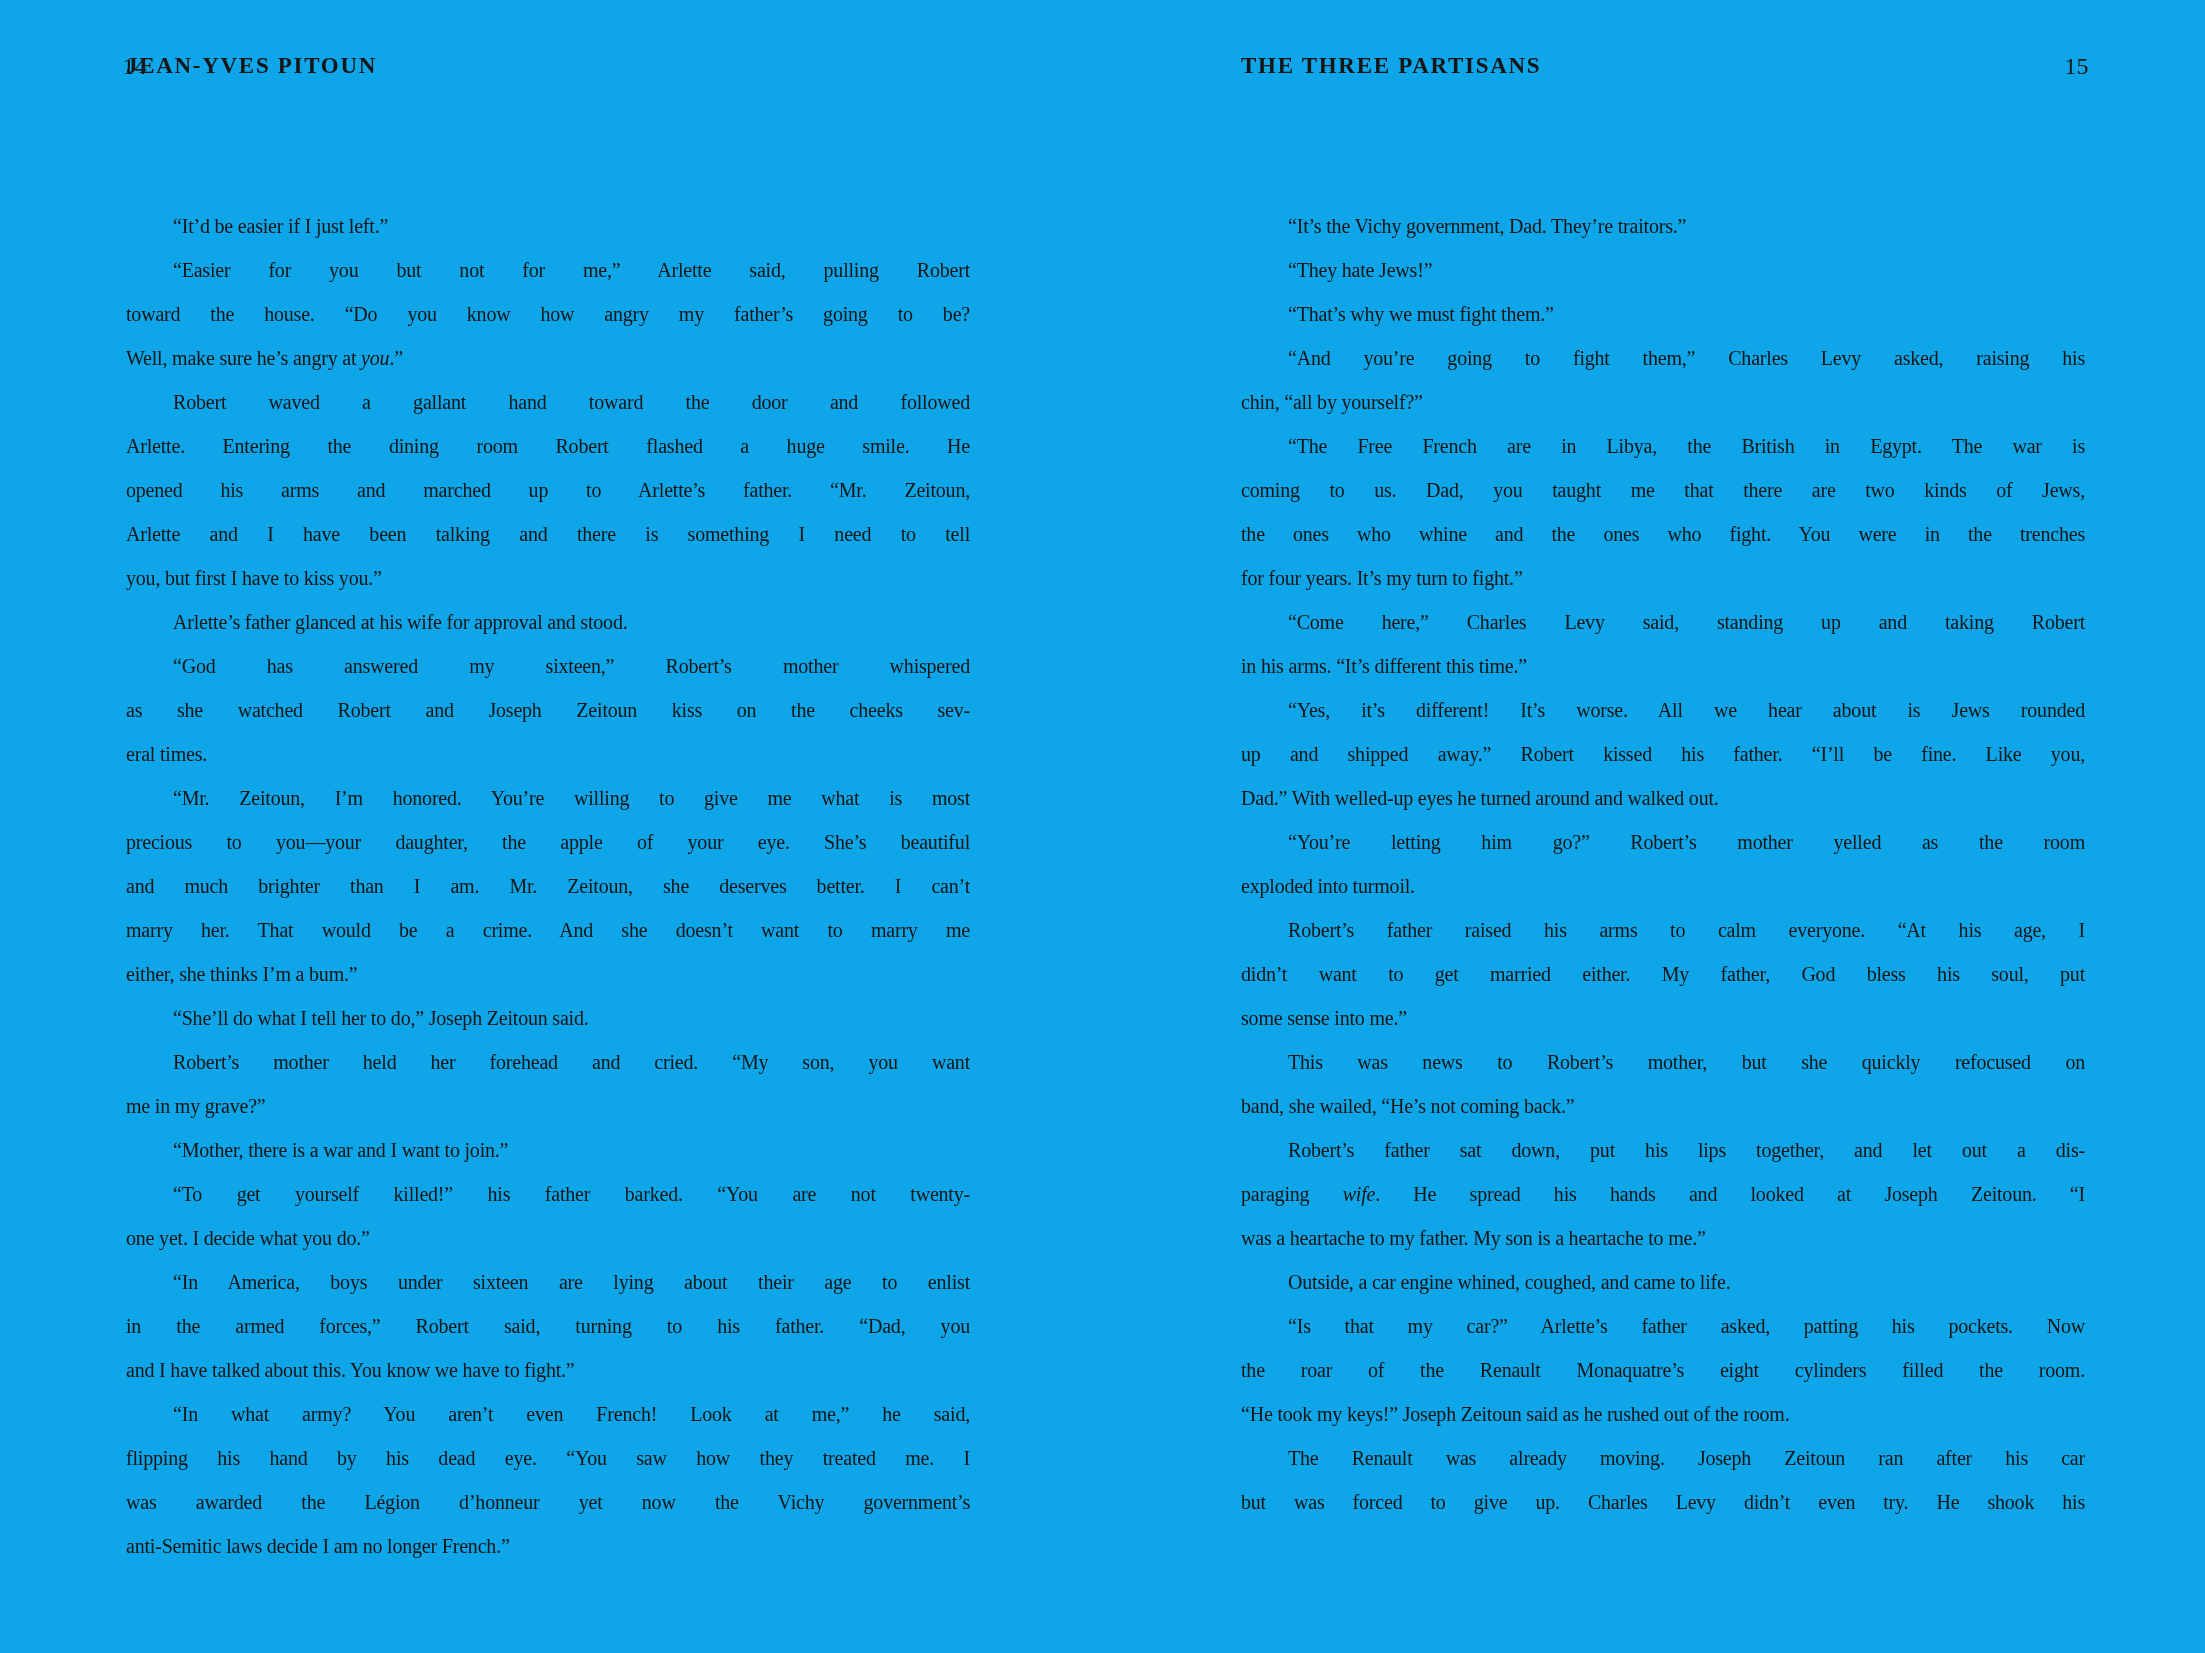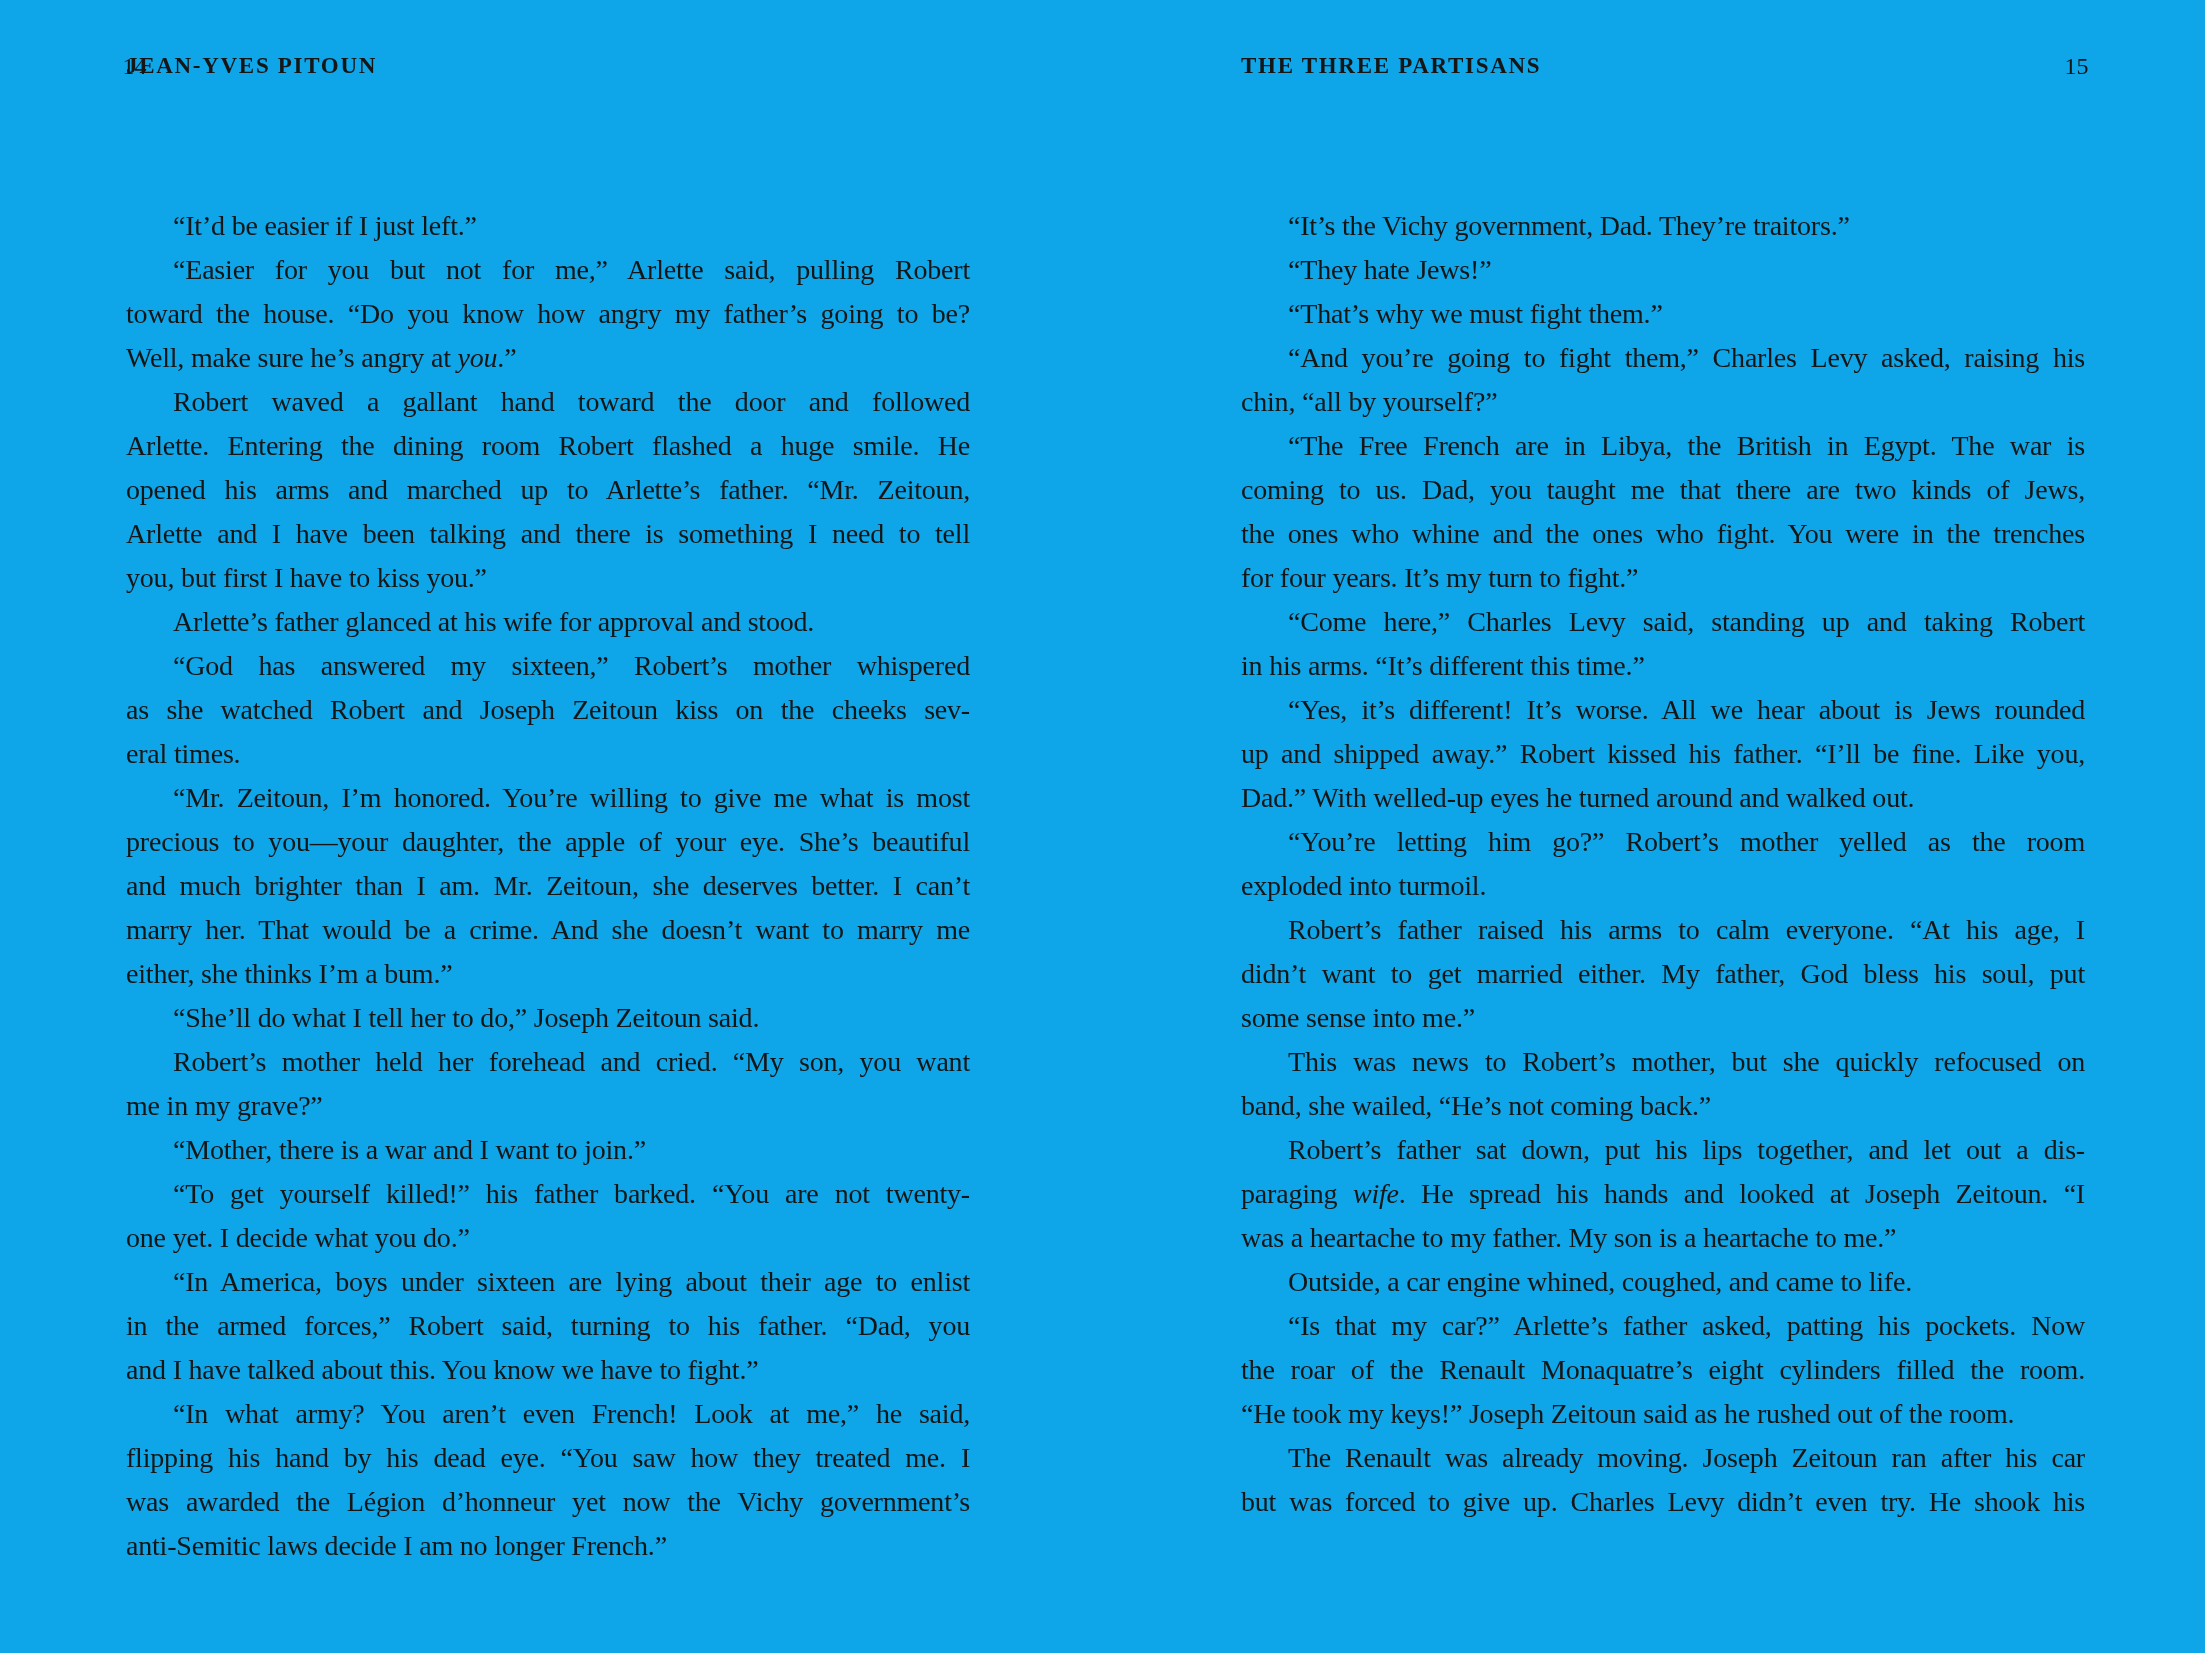--- a/index.html
+++ b/index.html
@@ -35,21 +35,21 @@
     font-size: 24px;
     font-weight: 400;
     letter-spacing: 0;
   }
   .page-header .pagenum.outer-left { left: -3.4px; }
   .page-header .pagenum.outer-right { right: -3.4px; }
   .text-column {
     position: absolute;
     top: 204px;
     width: 844px;
-    font-size: 28px;
+    font-size: 20px;
     letter-spacing: -0.2px;
   }
   .col-left  { left: 126px; }
   .col-right { left: 1241px; }
   .hdr-left  { left: 126px; }
   .hdr-right { left: 1241px; }
   .line {
     height: 44px;
     line-height: 44px;
     text-align: left;

